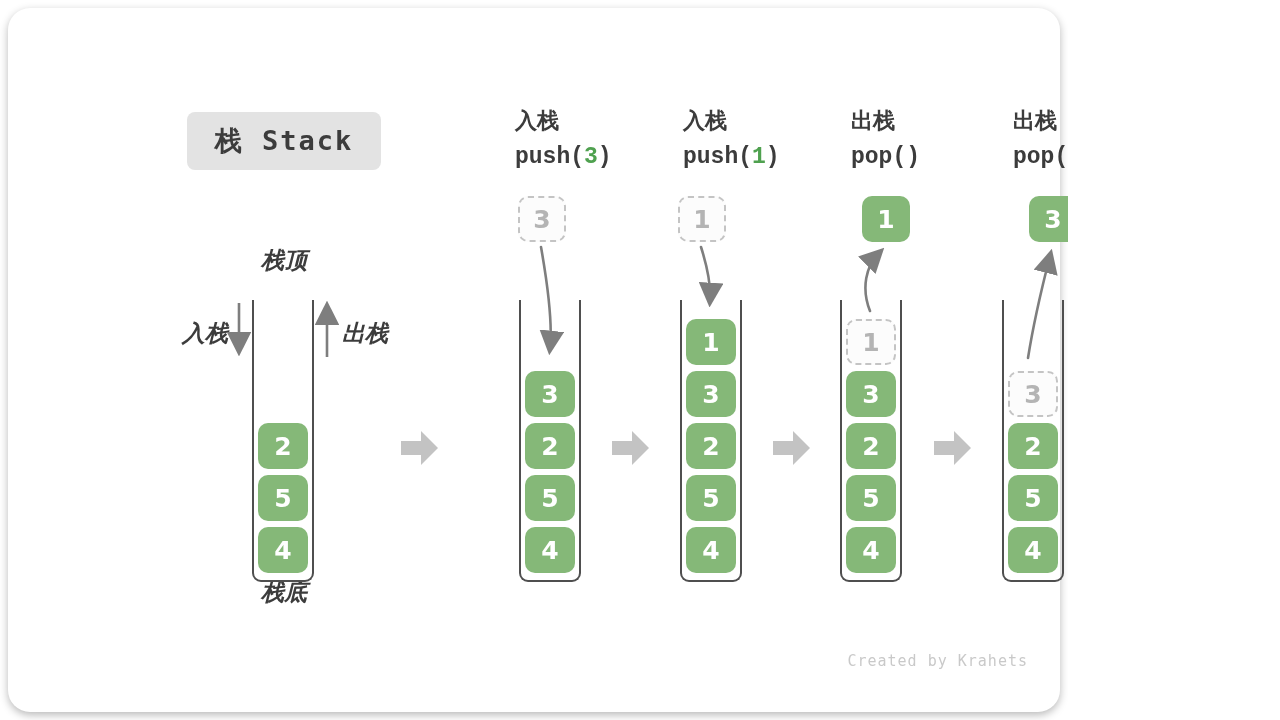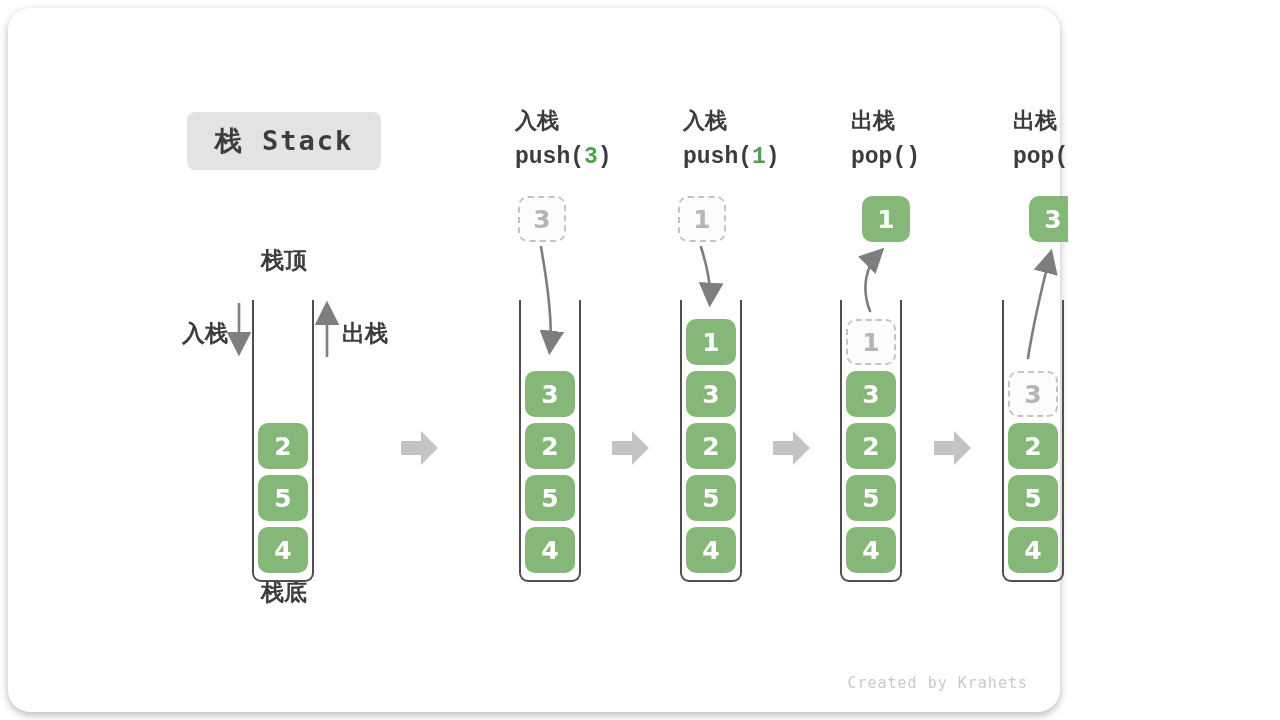--- a/index.html
+++ b/index.html
@@ -19,24 +19,24 @@
   .op-cn{font-size:22px;font-weight:bold;line-height:37px;}
   .op-code{font-family:Liberation Mono, monospace;font-size:23px;font-weight:600;line-height:37px;}
   .op-code .arg{color:var(--arg-green);font-weight:bold;}
   .stack-container{position:absolute;top:300px;width:62px;height:282px;box-sizing:border-box;
         border-left:2px solid var(--line);border-right:2px solid var(--line);
         border-bottom:2px solid var(--line);border-radius:0 0 9px 9px;}
   .slot-box{position:absolute;width:50px;height:46px;border-radius:10px;display:flex;
         align-items:center;justify-content:center;font-size:25px;font-weight:bold;box-sizing:border-box;}
   .slot-box.solid{background:var(--green);color:#ffffff;}
   .slot-box.ghost{background:#fcfcfc;border:2px dashed var(--ghost-border);color:var(--ghost-text);}
-  .cn-label{position:absolute;color:var(--ink);font-size:23px;font-weight:bold;white-space:nowrap;}
+  .cn-label{position:absolute;color:var(--ink);font-size:23px;font-weight:bold;white-space:nowrap;font-style:italic;}
   .centered{transform:translateX(-50%);}
   .arrows-layer{position:absolute;left:0;top:0;width:1280px;height:720px;pointer-events:none;}
-  .watermark{position:absolute;right:40px;top:674px;font-family:"DejaVu Sans Mono",monospace;
+  .watermark{position:absolute;right:40px;top:652px;font-family:"DejaVu Sans Mono",monospace;
              font-size:15px;color:var(--wm);letter-spacing:1px;}
 </style>
 </head>
 <body>
 
 <div class="canvas">
   <div class="card"></div>
 
   <div class="title-box">
     <span>栈 Stack</span>

